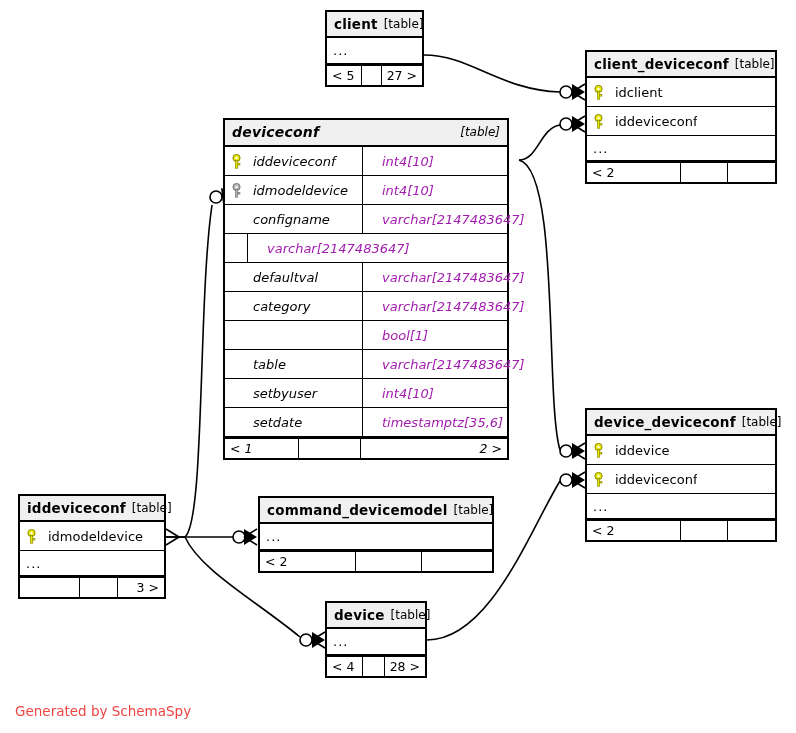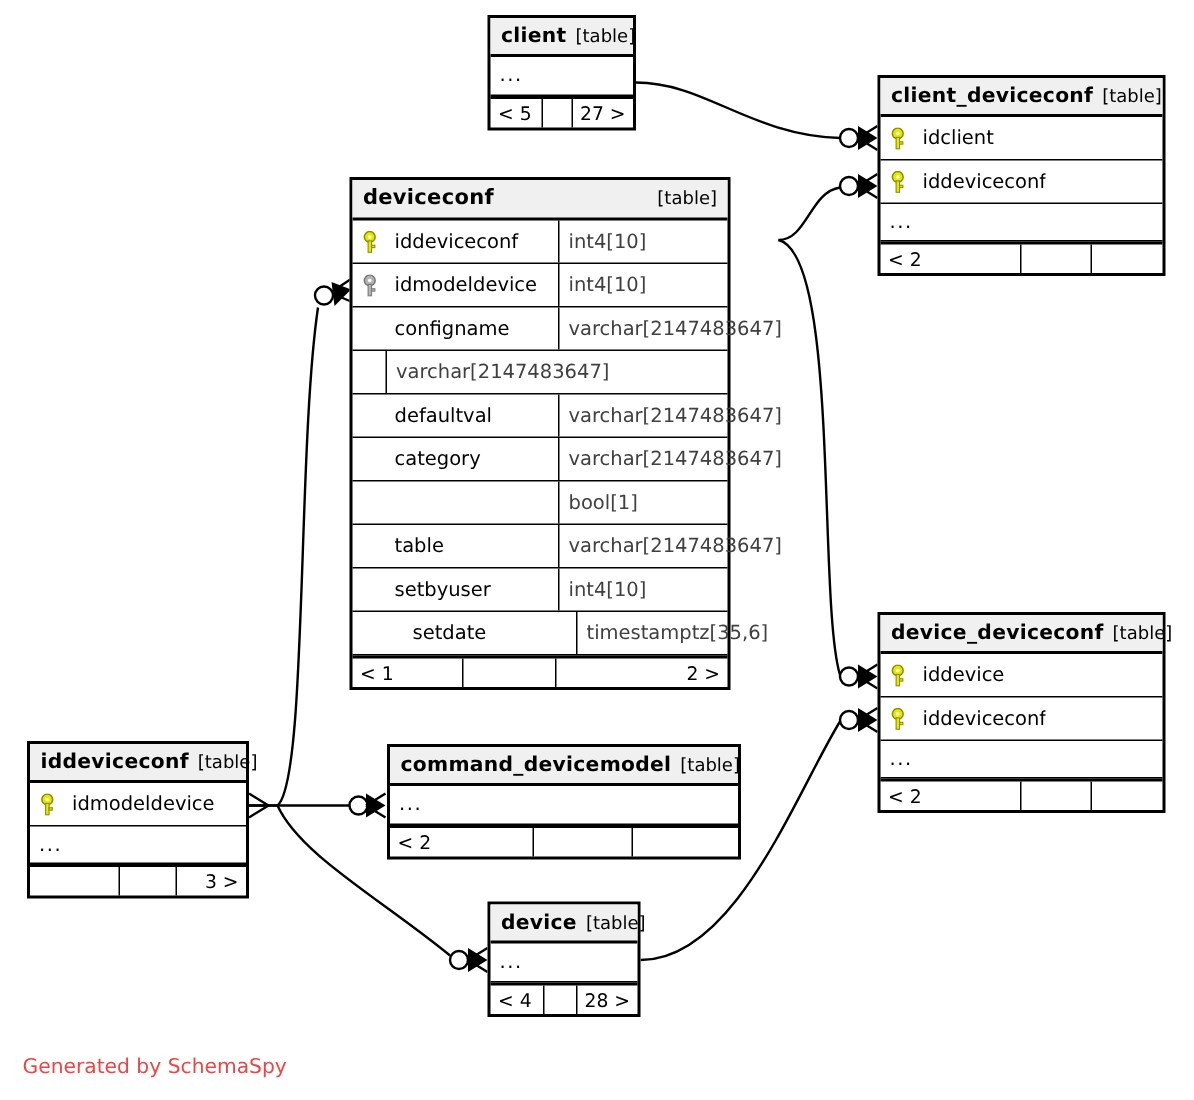--- a/index.html
+++ b/index.html
@@ -71,23 +71,23 @@
     font-size: 13px;
     color: #000000;
     box-sizing: border-box;
     white-space: nowrap;
     overflow: hidden;
   }
   .cell-type {
     flex: 1 1 auto;
     display: flex;
     align-items: center;
-    padding-left: 6px;
+    padding-left: 19px;
     font-size: 13px;
-    color: #404040;
+    color: #a21caf;
     border-left: 1.5px solid #000000;
     box-sizing: border-box;
     white-space: nowrap;
   }
   .keyslot {
     width: 22px;
     flex: 0 0 22px;
     display: flex;
     align-items: center;
     justify-content: center;
@@ -245,21 +245,21 @@
       <span class="dots">...</span>
     </div>
 
     <div class="foot">
       <div class="foot-cell left" style="width:94px;">&lt; 2</div>
       <div class="foot-cell" style="width:47px;"></div>
       <div class="foot-cell right" style="flex:1;"></div>
     </div>
   </div>
 
-  <div class="tbl" style="left:233px; top:118px; width:254px;">
+  <div class="tbl" style="left:223px; top:118px; width:286px;font-style:italic;">
     <div class="tbl-head" style="height:27px; line-height:27px;">
       <span class="tbl-name" style="font-size:14px;">deviceconf</span>
       <span class="tbl-tag">[table]</span>
     </div>
 
     <div class="row">
       <span class="keyslot">
         <svg class="key-svg" width="11" height="15" viewBox="0 0 11 15">
           <circle cx="5.5" cy="4" r="3.6" fill="#e8e800" stroke="#8a8a00" stroke-width="1"></circle>
           <circle cx="5.5" cy="4" r="1.2" fill="#ffffff"></circle>
@@ -320,21 +320,21 @@
     </div>
 
     <div class="row">
       <span class="keyslot"></span>
       <span class="cell-name" style="width:115px;">setbyuser</span>
       <span class="cell-type">int4[10]</span>
     </div>
 
     <div class="row">
       <span class="keyslot"></span>
-      <span class="cell-name" style="width:115px;margin-left:12px;">setdate</span>
+      <span class="cell-name" style="width:115px;">setdate</span>
       <span class="cell-type">timestamptz[35,6]</span>
     </div>
 
     <div class="foot">
       <div class="foot-cell left" style="width:74px;">&lt; 1</div>
       <div class="foot-cell" style="width:62px;"></div>
       <div class="foot-cell right" style="flex:1;">2 &gt;</div>
     </div>
   </div>
 

